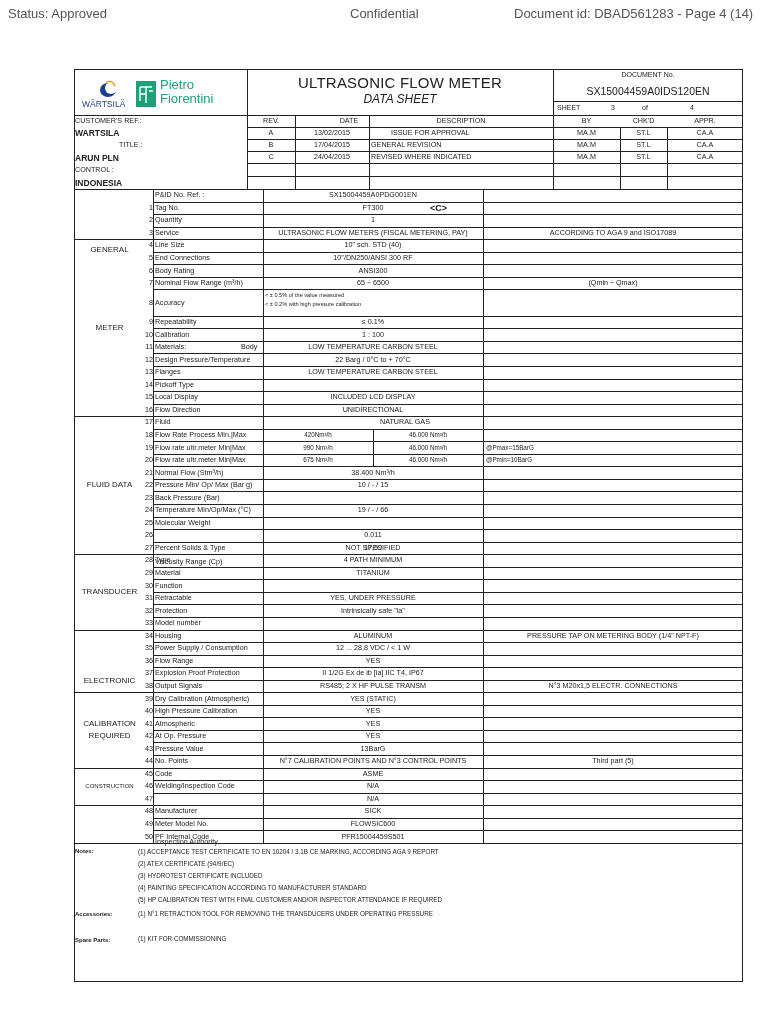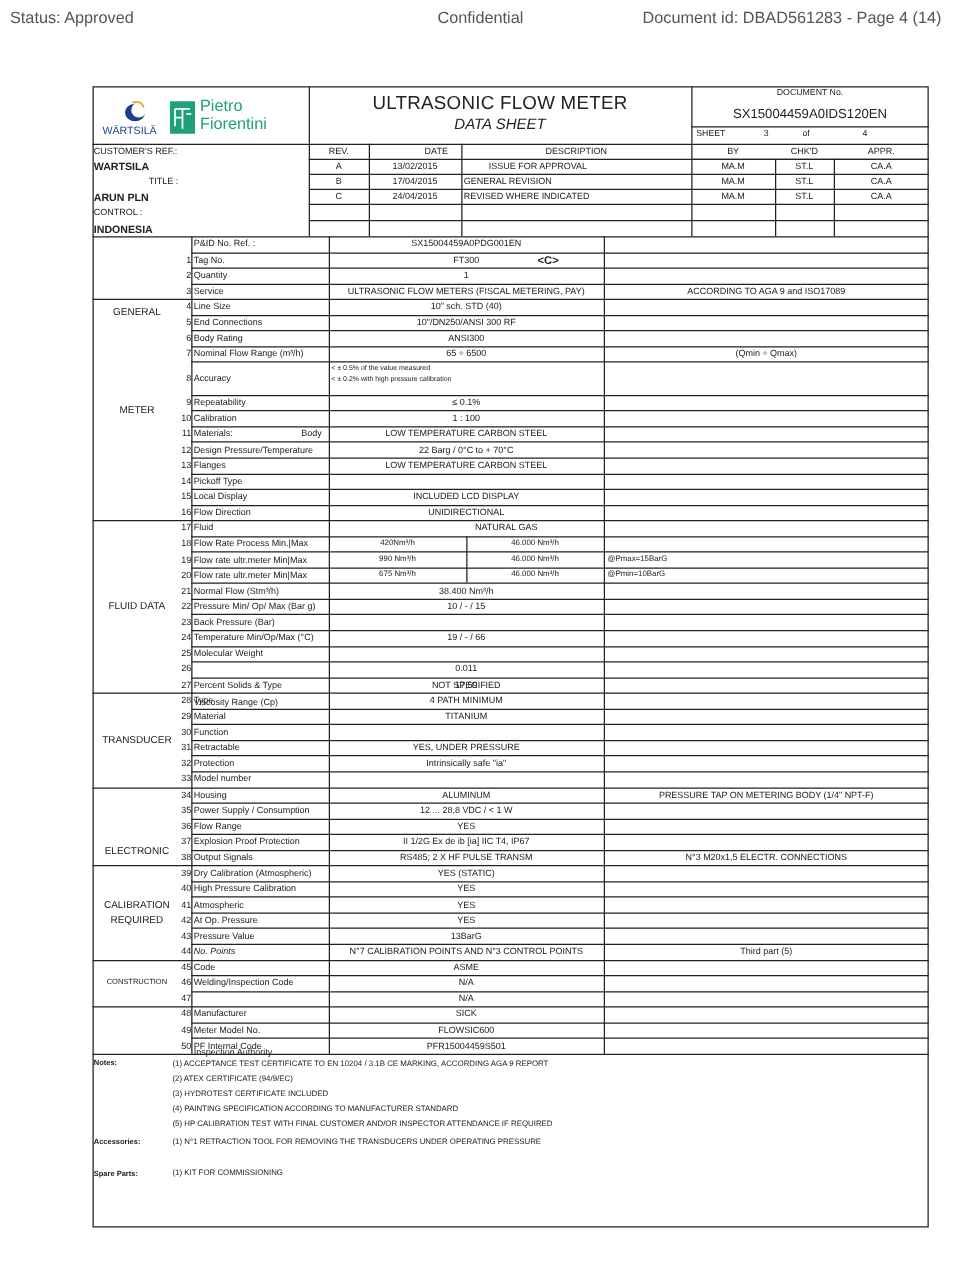--- a/index.html
+++ b/index.html
@@ -322,21 +322,21 @@
     <div class="t num" style="left:141px;top:717.6299999999995px;">41</div>
     <div class="t" style="left:155px;top:717.6299999999995px;">Atmospheric</div>
     <div class="t c" style="left:263px;top:717.6299999999995px;width:220px;">YES</div>
     <div class="t num" style="left:141px;top:730.1799999999995px;">42</div>
     <div class="t" style="left:155px;top:730.1799999999995px;">At Op. Pressure</div>
     <div class="t c" style="left:263px;top:730.1799999999995px;width:220px;">YES</div>
     <div class="t num" style="left:141px;top:742.7299999999994px;">43</div>
     <div class="t" style="left:155px;top:742.7299999999994px;">Pressure Value</div>
     <div class="t c" style="left:263px;top:742.7299999999994px;width:220px;">13BarG</div>
     <div class="t num" style="left:141px;top:755.2799999999994px;">44</div>
-    <div class="t" style="left:155px;top:755.2799999999994px;font-style:italic;">No. Points</div>
+    <div class="t" style="left:155px;top:755.2799999999994px;">No. Points</div>
     <div class="t c" style="left:263px;top:755.2799999999994px;width:220px;">N°7 CALIBRATION POINTS AND N°3 CONTROL POINTS</div>
     <div class="t c" style="left:483px;top:755.2799999999994px;width:260px;">Third part (5)</div>
     <div class="t num" style="left:141px;top:767.8299999999994px;">45</div>
     <div class="t" style="left:155px;top:767.8299999999994px;">Code</div>
     <div class="t c" style="left:263px;top:767.8299999999994px;width:220px;">ASME</div>
     <div class="t num" style="left:141px;top:780.3799999999993px;">46</div>
     <div class="t" style="left:155px;top:780.3799999999993px;">Welding/Inspection Code</div>
     <div class="t c" style="left:263px;top:780.3799999999993px;width:220px;">N/A</div>
     <div class="t num" style="left:141px;top:792.9299999999993px;">47</div>
     <div class="t" style="left:155px;top:836px;">Inspection Authority</div>

